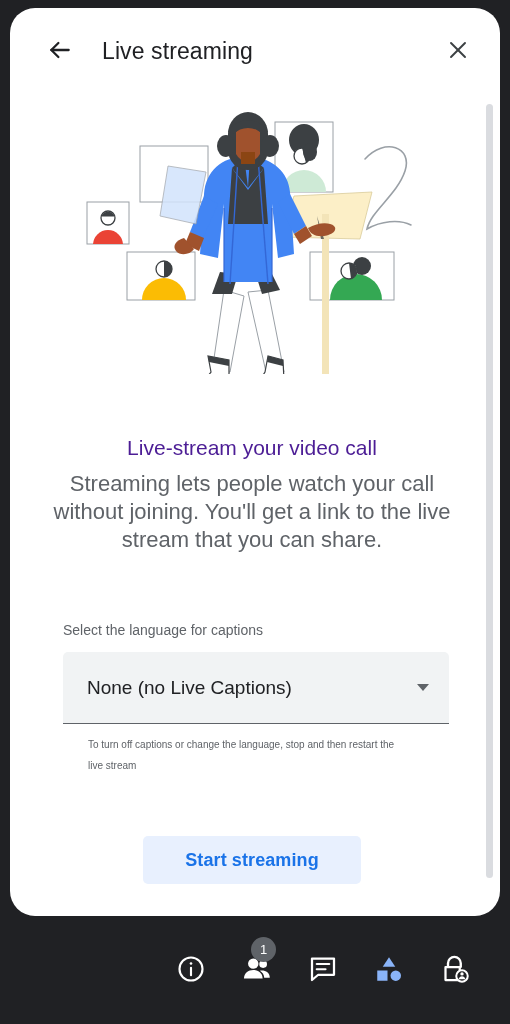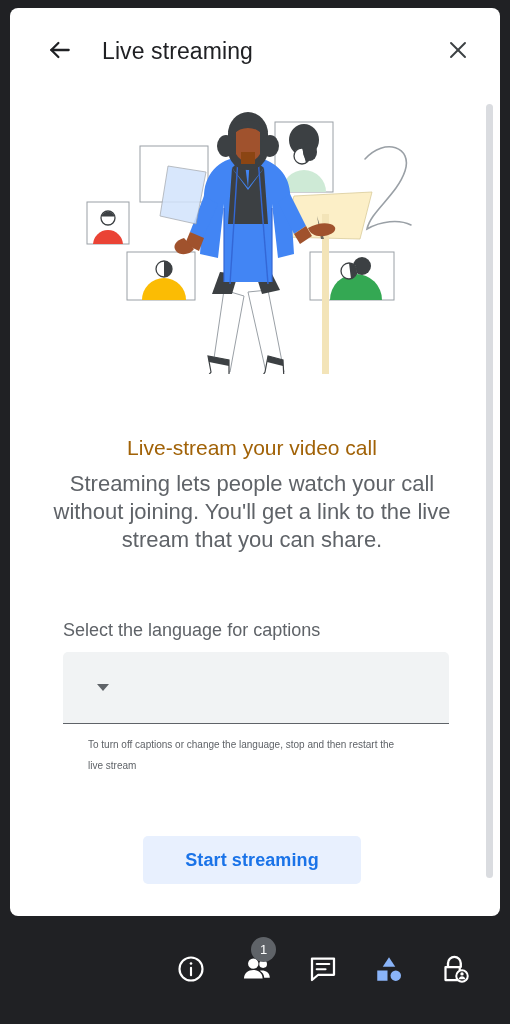--- a/index.html
+++ b/index.html
@@ -25,21 +25,21 @@
   }
 
   
   .panel {
     position: absolute;
     left: 10px;
     top: 8px;
     width: 490px;
     height: 908px;
     background: #ffffff;
-    border-radius: 8px;
+    border-radius: 25px;
     overflow: hidden;
   }
 
   
   .panel-header {
     position: absolute;
     left: 0;
     top: 0;
     width: 490px;
     height: 86px;
@@ -112,40 +112,40 @@
 
   
   .headline {
     position: absolute;
     left: 0;
     top: 340px;
     width: 484px;
     text-align: center;
     font-size: 21px;
     line-height: 27px;
-    color: #a16207;
+    color: #4c1d95;
   }
 
   .subtext {
     position: absolute;
     left: 42px;
     top: 376px;
     width: 400px;
     text-align: center;
     font-size: 22px;
     line-height: 28px;
     color: #5f6368;
   }
 
   
   .field-label {
     position: absolute;
     left: 53px;
     top: 527px;
-    font-size: 18px;
+    font-size: 14px;
     line-height: 18px;
     color: #5f6368;
   }
 
   .select-box {
     position: absolute;
     left: 53px;
     top: 558px;
     width: 386px;
     height: 72px;
@@ -403,20 +403,21 @@
           </g>
         </svg>
       </div>
 
       <div class="headline">Live-stream your video call</div>
       <div class="subtext">Streaming lets people watch your call without joining. You'll get a link to the live stream that you can share.</div>
 
       <div class="field-label">Select the language for captions</div>
 
       <div class="select-box">
+        <span class="select-value">None (no Live Captions)</span>
         <span class="caret"></span>
       </div>
 
       <div class="field-hint">To turn off captions or change the language, stop and then restart the live stream</div>
 
       <div class="action-row">
         <button class="start-btn">Start streaming</button>
       </div>
 
     </div>

